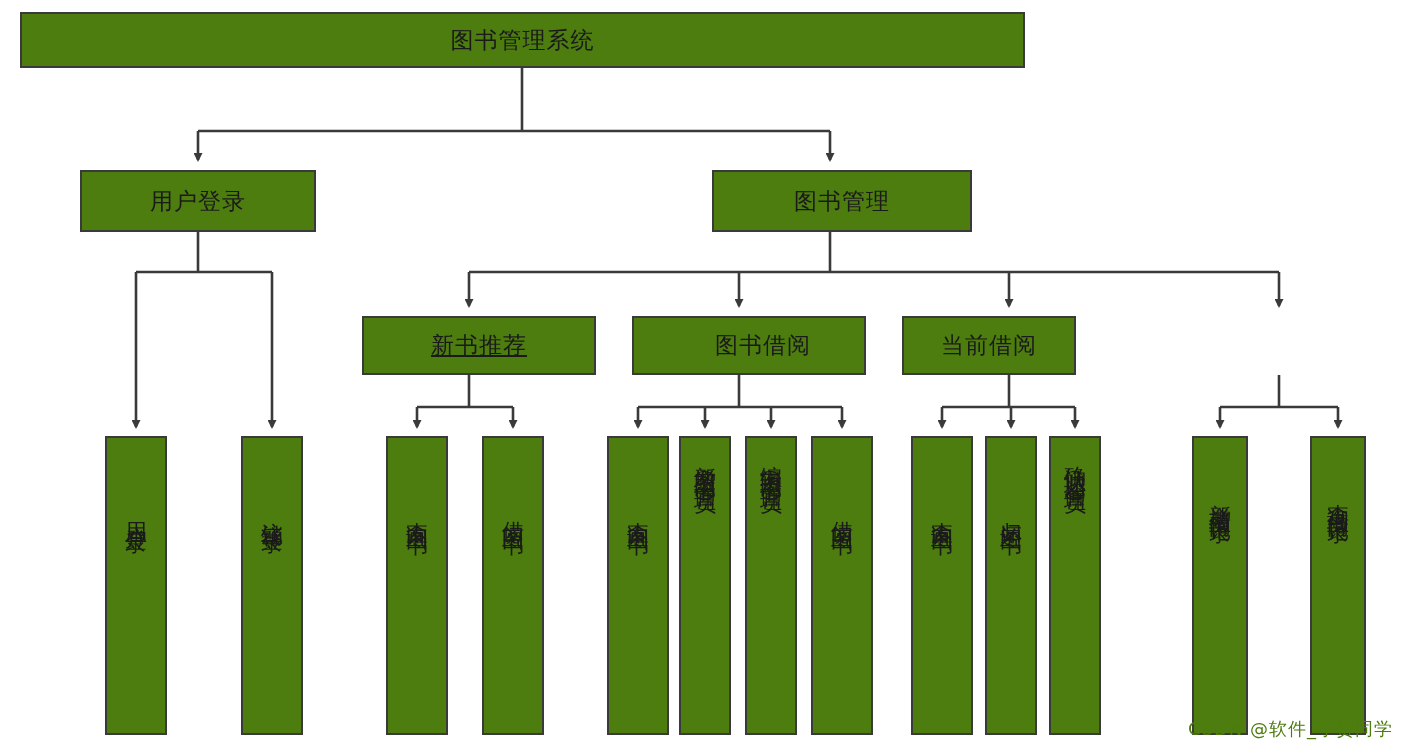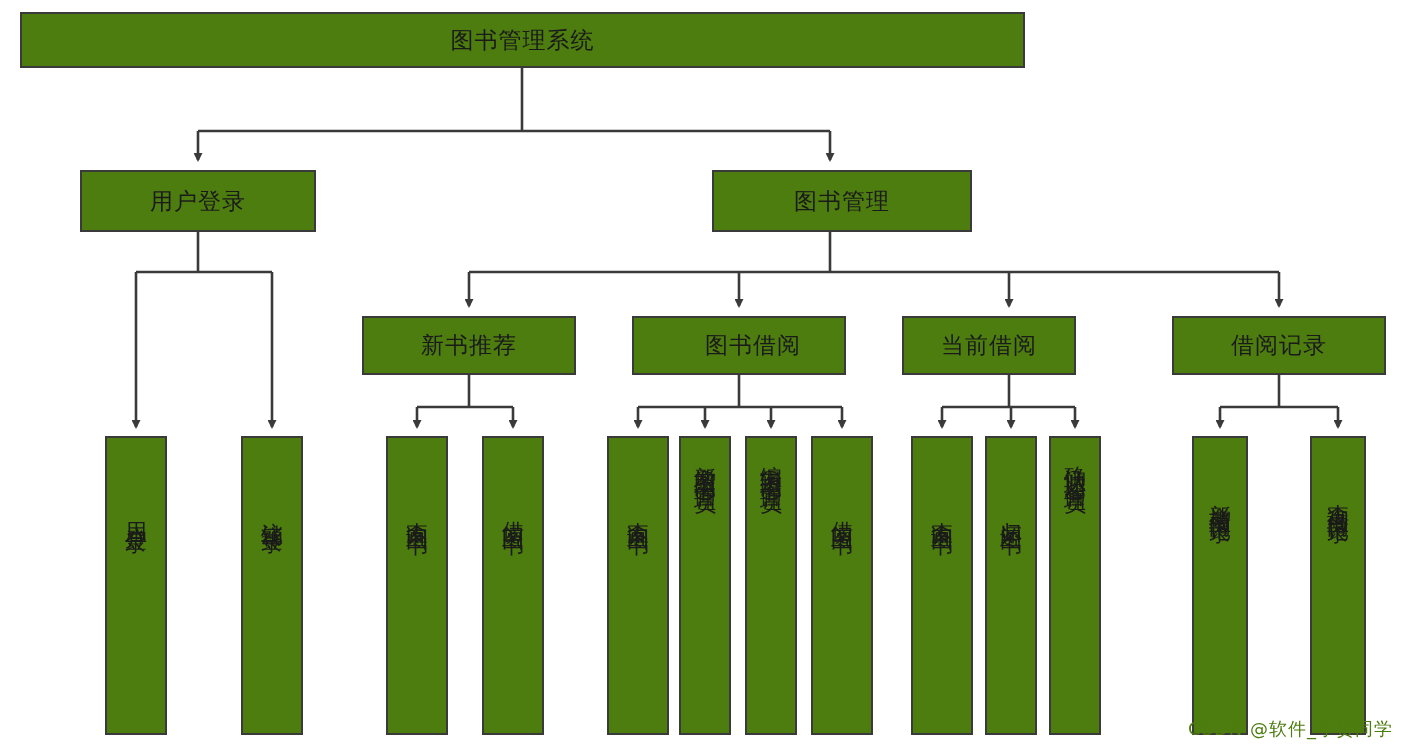--- a/index.html
+++ b/index.html
@@ -128,31 +128,28 @@
     <span>图书管理系统</span>
   </div>
 
   <div class="node horiz" style="left:80px; top:170px; width:236px; height:62px;">
     <span>用户登录</span>
   </div>
   <div class="node horiz" style="left:712px; top:170px; width:260px; height:62px;">
     <span>图书管理</span>
   </div>
 
-  <div class="node horiz" style="left:362px; top:316px; width:214px; height:59px;">
+  <div class="node horiz" style="left:362px; top:316px; width:234px; height:59px;text-decoration:underline;">
     <span>新书推荐</span>
   </div>
-  <div class="node horiz" style="left:632px; top:316px; width:214px; height:59px;padding-left:28px;">
+  <div class="node horiz" style="left:632px; top:316px; width:234px; height:59px;padding-left:28px;">
     <span>图书借阅</span>
   </div>
   <div class="node horiz" style="left:902px; top:316px; width:174px; height:59px;">
     <span>当前借阅</span>
-  </div>
-  <div class="node horiz" style="left:1172px; top:316px; width:214px; height:59px;">
-    <span>借阅记录</span>
   </div>
 
   <div class="node vert mid" style="left:105px; top:436px; width:62px; height:299px;">
     <span class="vtext">用户登录</span>
   </div>
   <div class="node vert mid" style="left:241px; top:436px; width:62px; height:299px;">
     <span class="vtext">注销登录</span>
   </div>
   <div class="node vert mid" style="left:386px; top:436px; width:62px; height:299px;">
     <span class="vtext">查询图书</span>

